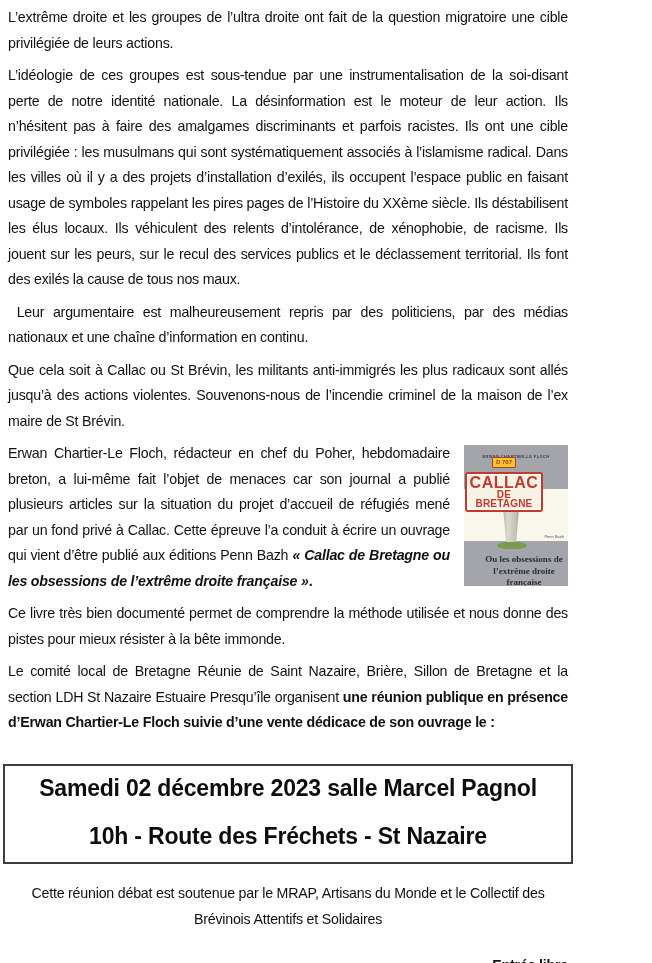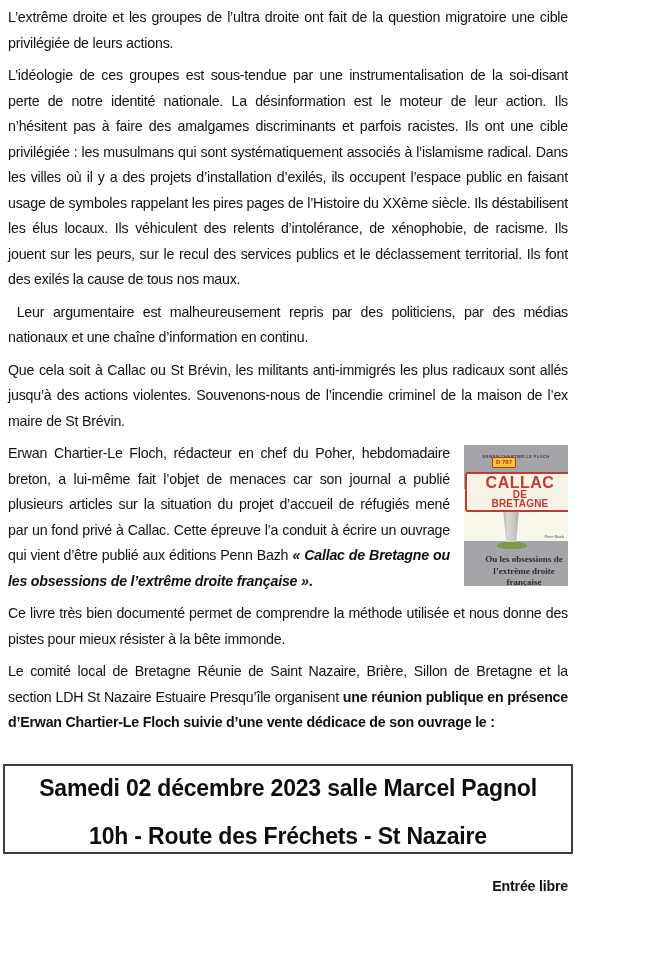--- a/index.html
+++ b/index.html
@@ -21,37 +21,37 @@
     letter-spacing:0;text-align:center;line-height:normal;
   }
   .cover-band{position:absolute;left:0;top:44px;width:100%;height:52px;background:#f9f6ec;}
   .cover-author{position:absolute;top:9px;left:0;right:0;text-align:center;
     font-size:4px;letter-spacing:.4px;color:#3c3c46;font-weight:700;text-transform:uppercase;}
   .road-badge{position:absolute;left:40px;top:12px;transform:translateX(-50%);
     background:#eec82f;border:1px solid #c0362c;color:#c0362c;
     font-size:6px;font-weight:700;line-height:9px;padding:0 3px;border-radius:1px;white-space:nowrap;}
   .cover-sign{position:absolute;left:1px;top:27px;width:74px;
     border:2px solid #c23a2e;border-radius:3px;background:#f7f2e6;
-    padding:2px 16px 2px;box-shadow:inset 0 0 0 1px #fdfbf4;}
+    padding:2px 0 2px;box-shadow:inset 0 0 0 1px #fdfbf4;}
   .sign-title1{font-size:16px;line-height:14px;font-weight:700;color:#c23a2e;letter-spacing:.5px;}
   .sign-title2{font-size:10px;line-height:9px;font-weight:700;color:#c23a2e;letter-spacing:.2px;}
   .sign-post{position:absolute;left:36px;top:59px;width:22px;height:42px;
     background:linear-gradient(90deg,#9b9b93,#d9d9d1 35%,#c2c2b8 70%,#8f8f86);
     clip-path:polygon(12% 0,88% 0,72% 100%,30% 100%);}
   .cover-grass{position:absolute;left:30px;top:96px;width:36px;height:9px;
     background:radial-gradient(ellipse at 50% 50%,#7c9a4e 0 58%,transparent 60%);}
   .publisher-mark{position:absolute;right:4px;top:89px;font-size:4px;color:#50505a;}
   .cover-sub{position:absolute;left:0;right:0;top:109px;text-align:center;
     font-family:"Liberation Serif","DejaVu Serif",serif;font-weight:700;
     font-size:9px;line-height:11.5px;color:#2c2c34;}
 
   
   .event-box{
     margin:28px -5px 16px -5px;border:2px solid #3d3d3d;background:#ffffff;
-    text-align:center;padding:8px 8px 2px 8px;
+    text-align:center;padding:8px 8px 12px 8px;
   }
   .event-line{font-size:23px;line-height:28px;font-weight:700;letter-spacing:-0.2px;color:#0d0d0d;}
   .event-line + .event-line{margin-top:20px;}
 
   .support{text-align:center;margin-top:16px;line-height:26.5px;}
   .entry{text-align:right;margin-top:20px;font-weight:bold;}
 </style>
 </head>
 <body>
 
@@ -89,16 +89,20 @@
 
   <div class="para">
     <span>Le comité local de Bretagne Réunie de Saint Nazaire, Brière, Sillon de Bretagne et la section LDH St Nazaire Estuaire Presqu’île organisent </span><span class="b">une réunion publique en présence d’Erwan Chartier-Le Floch suivie d’une vente dédicace de son ouvrage le :</span>
   </div>
 
   <div class="event-box">
     <div class="event-line">Samedi 02 décembre 2023 salle Marcel Pagnol</div>
     <div class="event-line">10h - Route des Fréchets - St Nazaire</div>
   </div>
 
+  <div class="support">
+    <span>Cette réunion débat est soutenue par le MRAP, Artisans du Monde et le Collectif des</span><br>
+    <span>Brévinois Attentifs et Solidaires</span>
+  </div>
 
   <div class="entry">Entrée libre</div>
 
 </div>
 
 </body></html>

